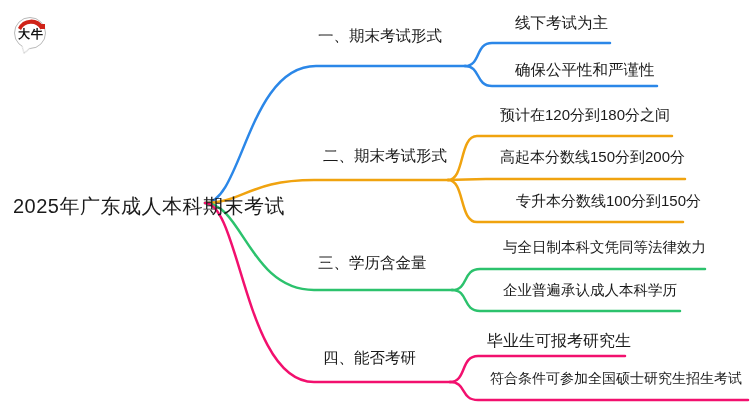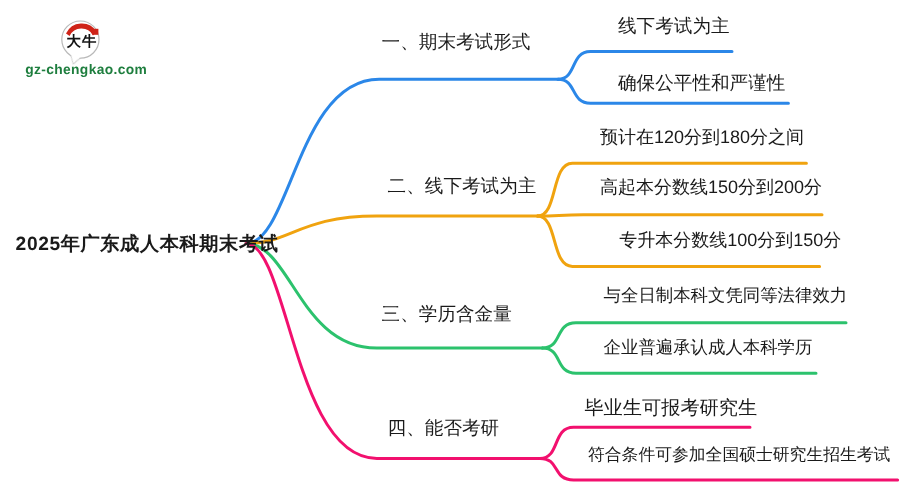--- a/index.html
+++ b/index.html
@@ -2,29 +2,29 @@
 <html><head>
 <meta charset="utf-8">
 <style>
   html,body{margin:0;padding:0;background:#fff;}
   #canvas{
     position:relative;width:750px;height:410px;background:#ffffff;overflow:hidden;
     font-family:"Liberation Sans","DejaVu Sans",sans-serif;color:#1a1a1a;
   }
   #map-lines{position:absolute;left:0;top:0;}
   .node{position:absolute;white-space:nowrap;line-height:1.25;color:#1a1a1a;}
-  .central{font-size:16px;font-weight:700;letter-spacing:.5px;}
+  .central{font-size:20px;font-weight:400;letter-spacing:.5px;}
   .branch-label{font-size:15.5px;}
   .leaf{font-size:15px;}
   .leaf.f155{font-size:15.5px;}
   .leaf.f145{font-size:14.5px;}
   .leaf.f16{font-size:16px;}
   .leaf.f14{font-size:14px;}
   
-  .logo{position:absolute;left:14px;top:14px;display:flex;align-items:center;flex-direction:column;}
+  .logo{position:absolute;left:14px;top:14px;display:flex;align-items:flex-end;}
   .badge{position:relative;width:34px;height:34px;margin-top:3px;}
   .badge-circle{
     position:absolute;left:0;top:0;width:32px;height:32px;border-radius:50%;
     background:#fff;border:1px solid #b9b9b9;box-sizing:border-box;
   }
   .badge-arc{position:absolute;left:0;top:0;width:34px;height:34px;}
   .badge-text{
     position:absolute;left:4px;top:9px;width:26px;text-align:center;
     font-size:12px;font-weight:700;color:#111;letter-spacing:1px;
     font-family:"DejaVu Serif","Liberation Serif",serif;
@@ -73,31 +73,30 @@
     <div class="badge">
       <div class="badge-circle"></div>
       <svg class="badge-arc" width="34" height="34" viewBox="0 0 34 34">
         <path d="M4,11 A14.5 14.5 0 0 1 29.5 9.5 L26.5,12.5 A11 11 0 0 0 7,13 Z" fill="#cf2318"></path>
       </svg>
       <div class="badge-seal"></div>
       <div class="badge-text">大牛</div>
       <div class="badge-tail"></div>
     </div>
     <div class="logo-text">
-      <span class="logo-url">gz-chengkao.com</span>
     </div>
   </div>
 
   <div class="node central" style="left:13px;top:194px;">2025年广东成人本科期末考试</div>
 
   <div class="node branch-label" style="left:318px;top:26px;">一、期末考试形式</div>
   <div class="node leaf f155" style="left:515px;top:13px;">线下考试为主</div>
   <div class="node leaf f155" style="left:515px;top:60px;">确保公平性和严谨性</div>
 
-  <div class="node branch-label" style="left:323px;top:146px;">二、线下考试为主</div>
+  <div class="node branch-label" style="left:323px;top:146px;">二、期末考试形式</div>
   <div class="node leaf" style="left:500px;top:106px;">预计在120分到180分之间</div>
   <div class="node leaf" style="left:500px;top:148px;">高起本分数线150分到200分</div>
   <div class="node leaf" style="left:516px;top:192px;">专升本分数线100分到150分</div>
 
   <div class="node branch-label" style="left:318px;top:253px;">三、学历含金量</div>
   <div class="node leaf f145" style="left:503px;top:238px;">与全日制本科文凭同等法律效力</div>
   <div class="node leaf f145" style="left:503px;top:281px;">企业普遍承认成人本科学历</div>
 
   <div class="node branch-label" style="left:323px;top:348px;">四、能否考研</div>
   <div class="node leaf f16" style="left:487px;top:331px;">毕业生可报考研究生</div>

